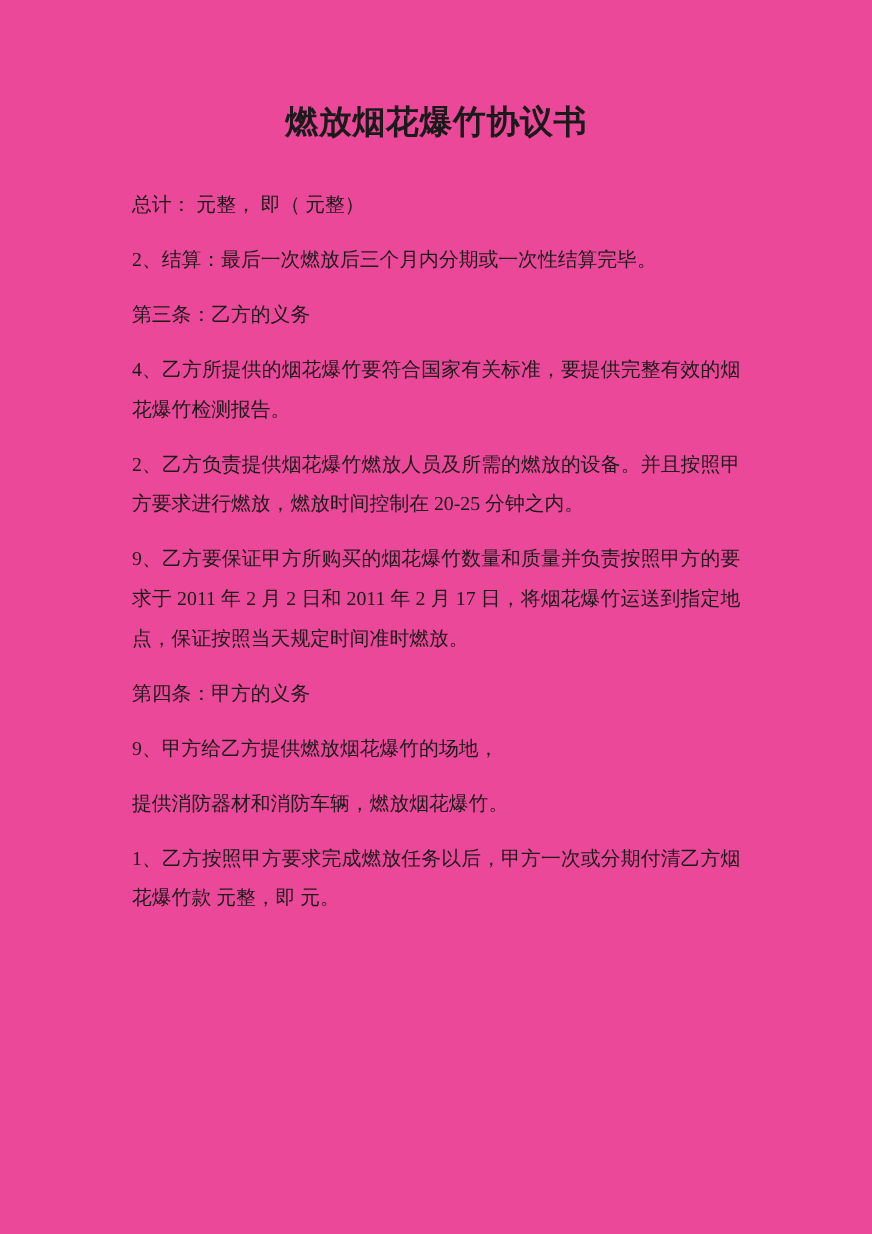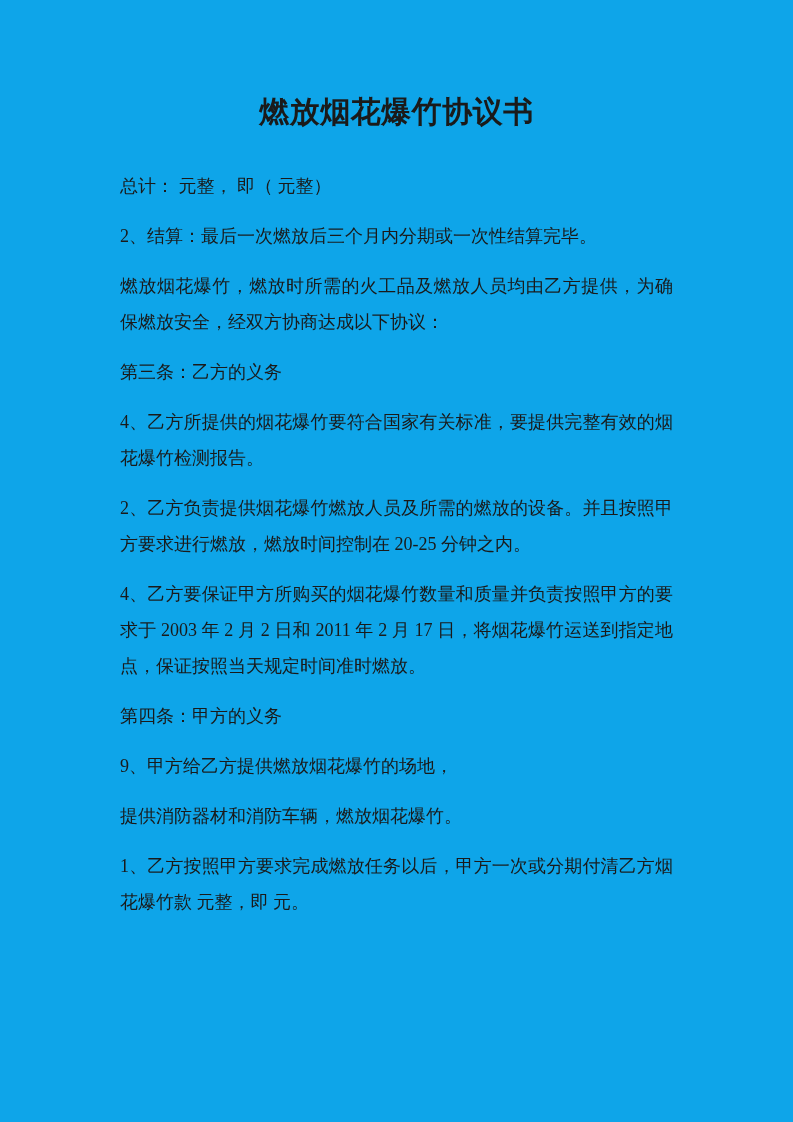--- a/index.html
+++ b/index.html
@@ -8,21 +8,21 @@
     padding: 0;
     background: #ffffff;
   }
   .page {
     position: relative;
     width: 793px;
     height: 1122px;
     margin: 0 auto;
     box-sizing: border-box;
     padding: 94px 120px 0 120px;
-    background: #0ea5e9;
+    background: #ec4899;
     color: #1a1a1a;
     font-family: "Liberation Serif", "DejaVu Serif", serif;
     overflow: hidden;
   }
   .doc-title {
     font-size: 30px;
     line-height: 36px;
     font-weight: bold;
     text-align: center;
     margin: 0 0 38px 0;
@@ -38,22 +38,21 @@
   }
 </style>
 </head>
 <body>
 
 <div class="page">
   <h1 class="doc-title">燃放烟花爆竹协议书</h1>
 
   <p class="doc-paragraph">总计： 元整， 即（ 元整）</p>
   <p class="doc-paragraph">2、结算：最后一次燃放后三个月内分期或一次性结算完毕。</p>
-  <p class="doc-paragraph">燃放烟花爆竹，燃放时所需的火工品及燃放人员均由乙方提供，为确保燃放安全，经双方协商达成以下协议：</p>
   <p class="doc-paragraph">第三条：乙方的义务</p>
   <p class="doc-paragraph">4、乙方所提供的烟花爆竹要符合国家有关标准，要提供完整有效的烟花爆竹检测报告。</p>
   <p class="doc-paragraph">2、乙方负责提供烟花爆竹燃放人员及所需的燃放的设备。并且按照甲方要求进行燃放，燃放时间控制在 20-25 分钟之内。</p>
-  <p class="doc-paragraph">4、乙方要保证甲方所购买的烟花爆竹数量和质量并负责按照甲方的要求于 2003 年 2 月 2 日和 2011 年 2 月 17 日，将烟花爆竹运送到指定地点，保证按照当天规定时间准时燃放。</p>
+  <p class="doc-paragraph">9、乙方要保证甲方所购买的烟花爆竹数量和质量并负责按照甲方的要求于 2011 年 2 月 2 日和 2011 年 2 月 17 日，将烟花爆竹运送到指定地点，保证按照当天规定时间准时燃放。</p>
   <p class="doc-paragraph">第四条：甲方的义务</p>
   <p class="doc-paragraph">9、甲方给乙方提供燃放烟花爆竹的场地，</p>
   <p class="doc-paragraph">提供消防器材和消防车辆，燃放烟花爆竹。</p>
   <p class="doc-paragraph">1、乙方按照甲方要求完成燃放任务以后，甲方一次或分期付清乙方烟花爆竹款 元整，即 元。</p>
 </div>
 
 </body></html>

